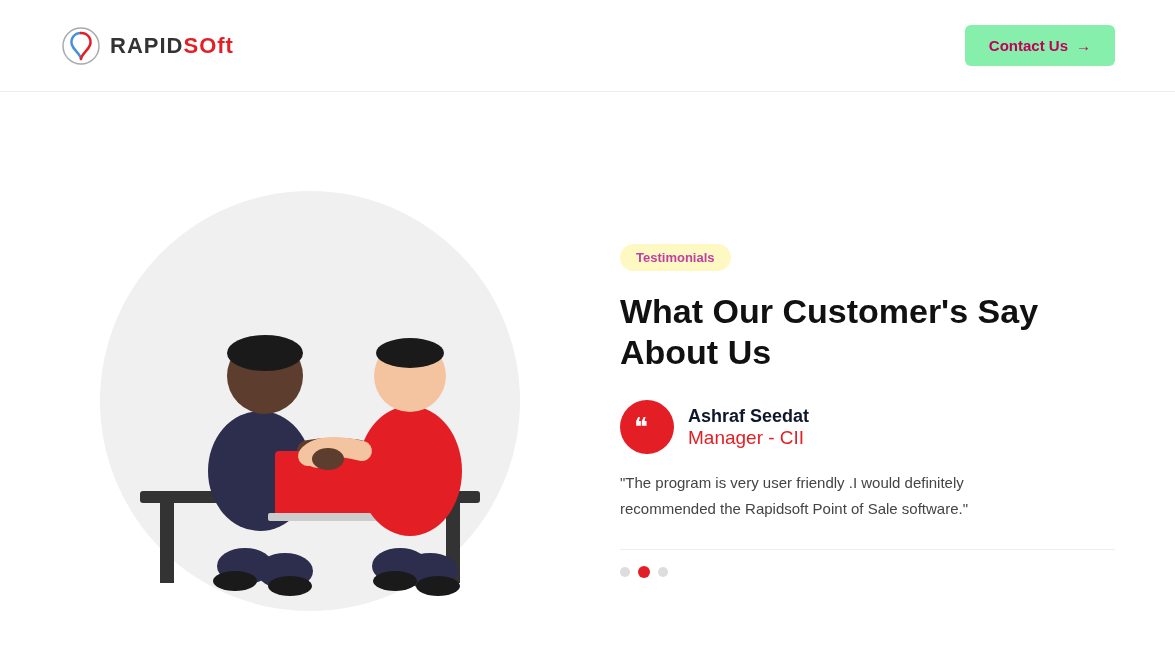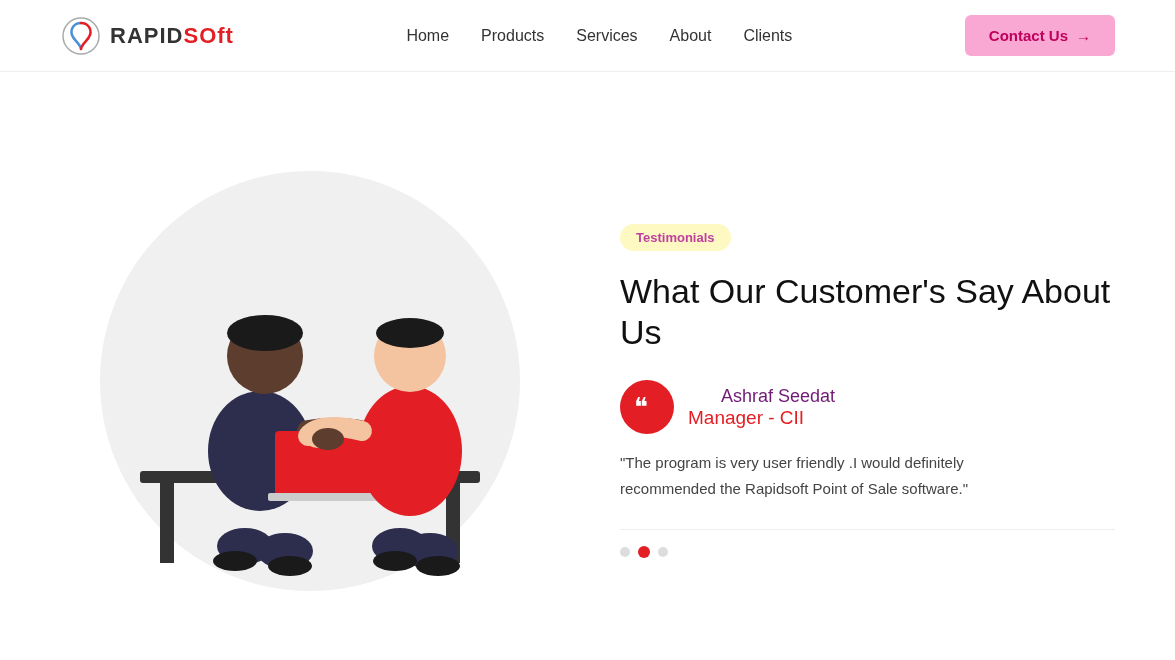--- a/index.html
+++ b/index.html
@@ -4,21 +4,21 @@
   <style>
     * { margin: 0; padding: 0; box-sizing: border-box; }
     body { font-family: 'Segoe UI', Arial, sans-serif; background: #fff; width: 1175px; height: 660px; overflow: hidden; }
 
     
     nav {
       display: flex;
       align-items: center;
       justify-content: space-between;
       padding: 0 60px;
-      height: 72px;
+      height: 92px;
       border-bottom: 1px solid #eee;
       background: #fff;
     }
     .logo {
       display: flex;
       align-items: center;
       gap: 8px;
     }
     .logo-icon {
       width: 42px;
@@ -36,21 +36,21 @@
       gap: 32px;
       list-style: none;
     }
     .nav-links li a {
       text-decoration: none;
       color: #333;
       font-size: 16px;
       font-weight: 500;
     }
     .contact-btn {
-      background: #f9a8d4;
+      background: #86efac;
       color: #c0005a;
       border: none;
       padding: 12px 24px;
       border-radius: 6px;
       font-size: 15px;
       font-weight: 600;
       cursor: pointer;
       display: flex;
       align-items: center;
       gap: 8px;
@@ -102,21 +102,21 @@
       background: #fef9c3;
       color: #c040a0;
       font-size: 13px;
       font-weight: 600;
       padding: 6px 16px;
       border-radius: 20px;
       margin-bottom: 20px;
     }
     .testimonial-heading {
       font-size: 34px;
-      font-weight: 400;
+      font-weight: 700;
       color: #111;
       line-height: 1.2;
       margin-bottom: 28px;
     }
     .reviewer-row {
       display: flex;
       align-items: center;
       gap: 14px;
       margin-bottom: 16px;
     }
@@ -126,23 +126,22 @@
       background: #e31e24;
       border-radius: 50%;
       display: flex;
       align-items: center;
       justify-content: center;
       color: #fff;
       font-size: 22px;
     }
     .reviewer-name {
       font-size: 18px;
-      font-weight: 400;
-      color: #701a75;
-      margin-left: 33px;
+      font-weight: 700;
+      color: #0f172a;
     }
     .reviewer-title {
       font-size: 19px;
       color: #e31e24;
       font-weight: 500;
     }
     .testimonial-quote {
       font-size: 15px;
       color: #444;
       line-height: 1.7;
@@ -180,27 +179,20 @@
     <svg class="logo-icon" viewBox="0 0 42 42" xmlns="http://www.w3.org/2000/svg">
       <circle cx="21" cy="21" r="18" fill="none" stroke="#aaa" stroke-width="1.5"></circle>
       <path d="M21 8 C14 8 10 14 12 20 C14 26 20 28 21 34" stroke="#4a90d9" stroke-width="2.5" fill="none" stroke-linecap="round"></path>
       <path d="M21 8 C28 8 32 14 30 20 C28 26 22 28 21 34" stroke="#e31e24" stroke-width="2.5" fill="none" stroke-linecap="round"></path>
     </svg>
     <span class="logo-text">
       <span class="logo-rapid">RAPID</span><span class="logo-soft">SOft</span>
     </span>
   </div>
 
-  <ul class="nav-links">
-    <li><a href="#">Home</a></li>
-    <li><a href="#">Products</a></li>
-    <li><a href="#">Services</a></li>
-    <li><a href="#">About</a></li>
-    <li><a href="#">Clients</a></li>
-  </ul>
 
   <button class="contact-btn">
     <span>Contact Us</span>
     <span>→</span>
   </button>
 </nav>
 
 <div class="main-content">
 
   <div class="illustration-container">

